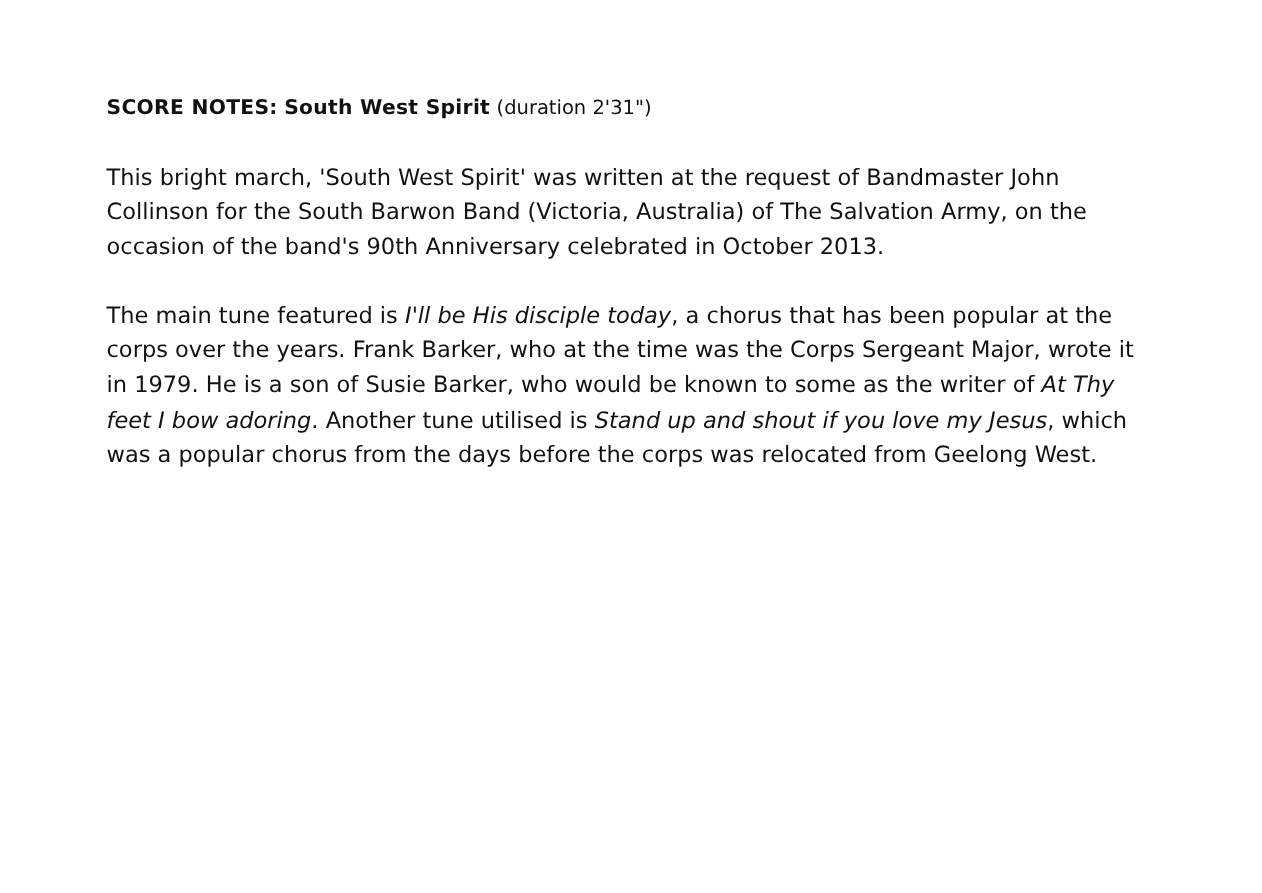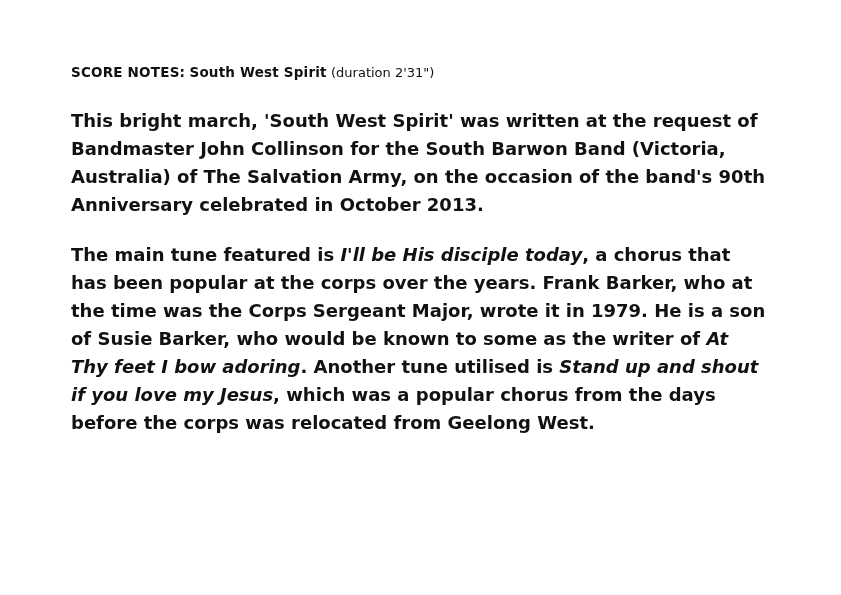--- a/index.html
+++ b/index.html
@@ -38,25 +38,24 @@
   }
   .title-work {
     font-weight: bold;
     letter-spacing: 0.2px;
   }
   .title-duration {
     font-weight: normal;
     font-size: 13px;
   }
   p.para {
-    font-size: 18px;
+    font-size: 15px;
     line-height: 1.56;
     margin: 0 0 22px 0;
     text-align: left;
-    font-weight: bold;
   }
   p.para:last-child {
     margin-bottom: 12px;
   }
   .it {
     font-style: italic;
   }
 </style>
 </head>
 <body>

